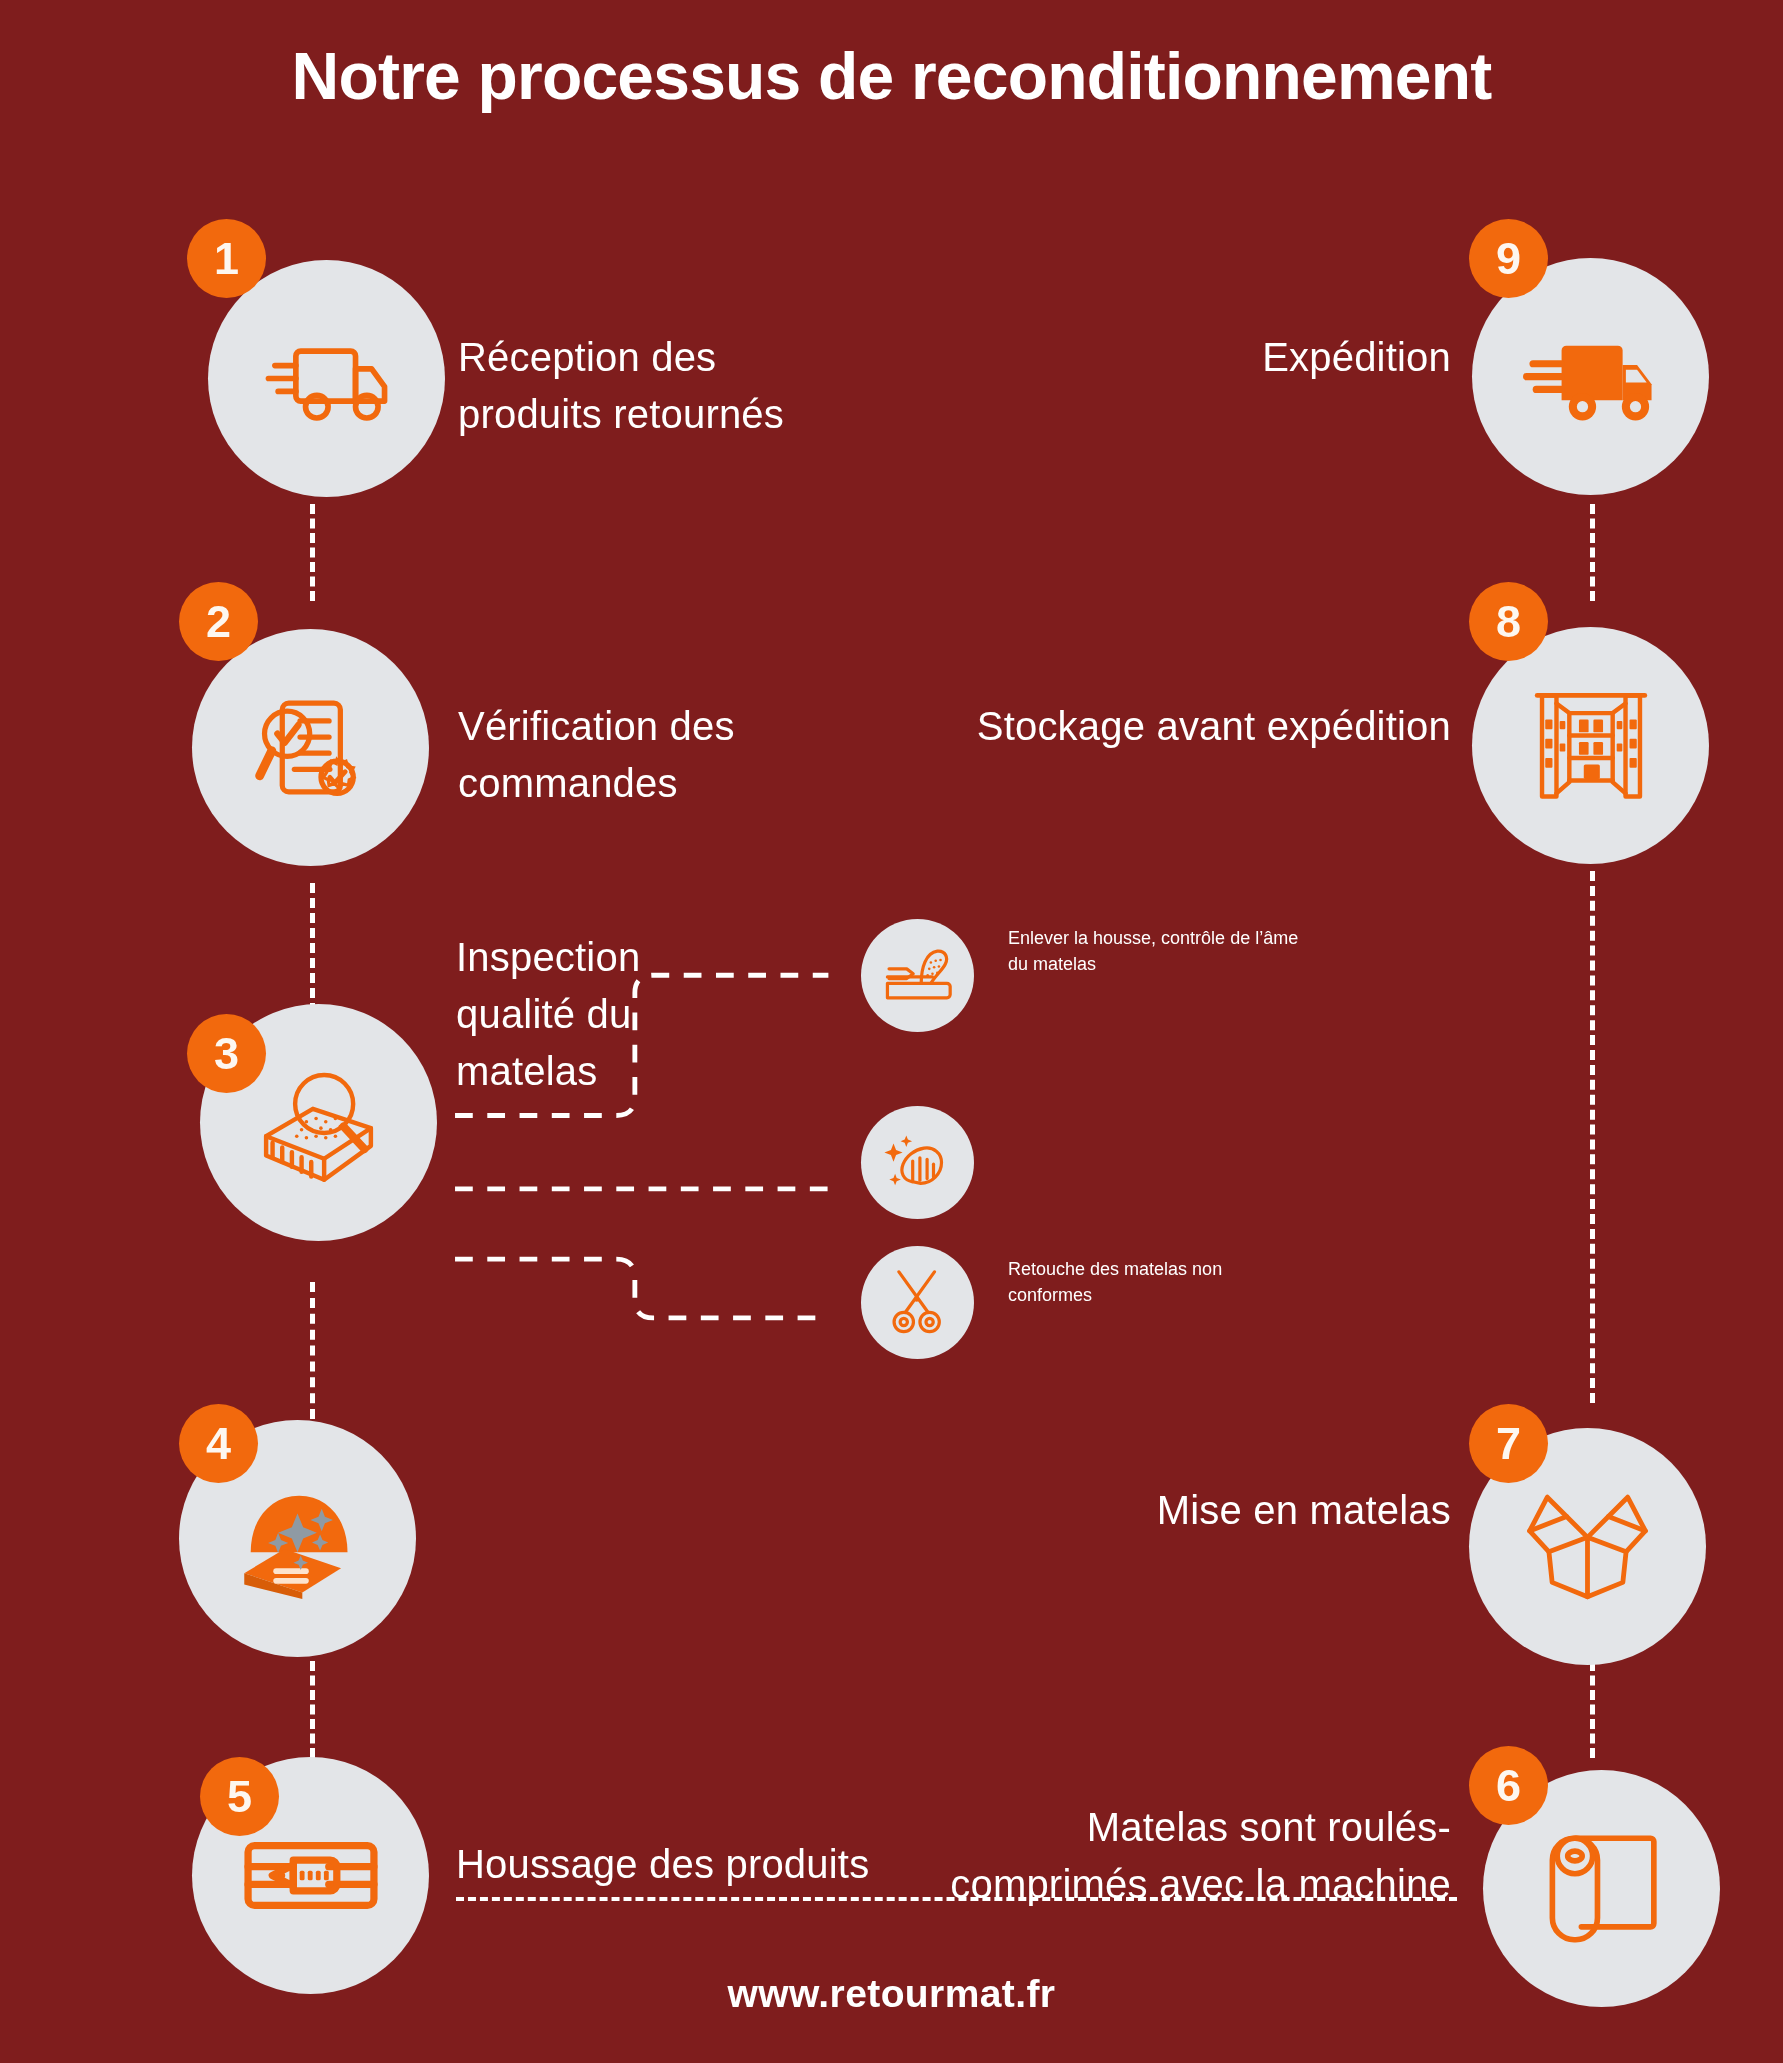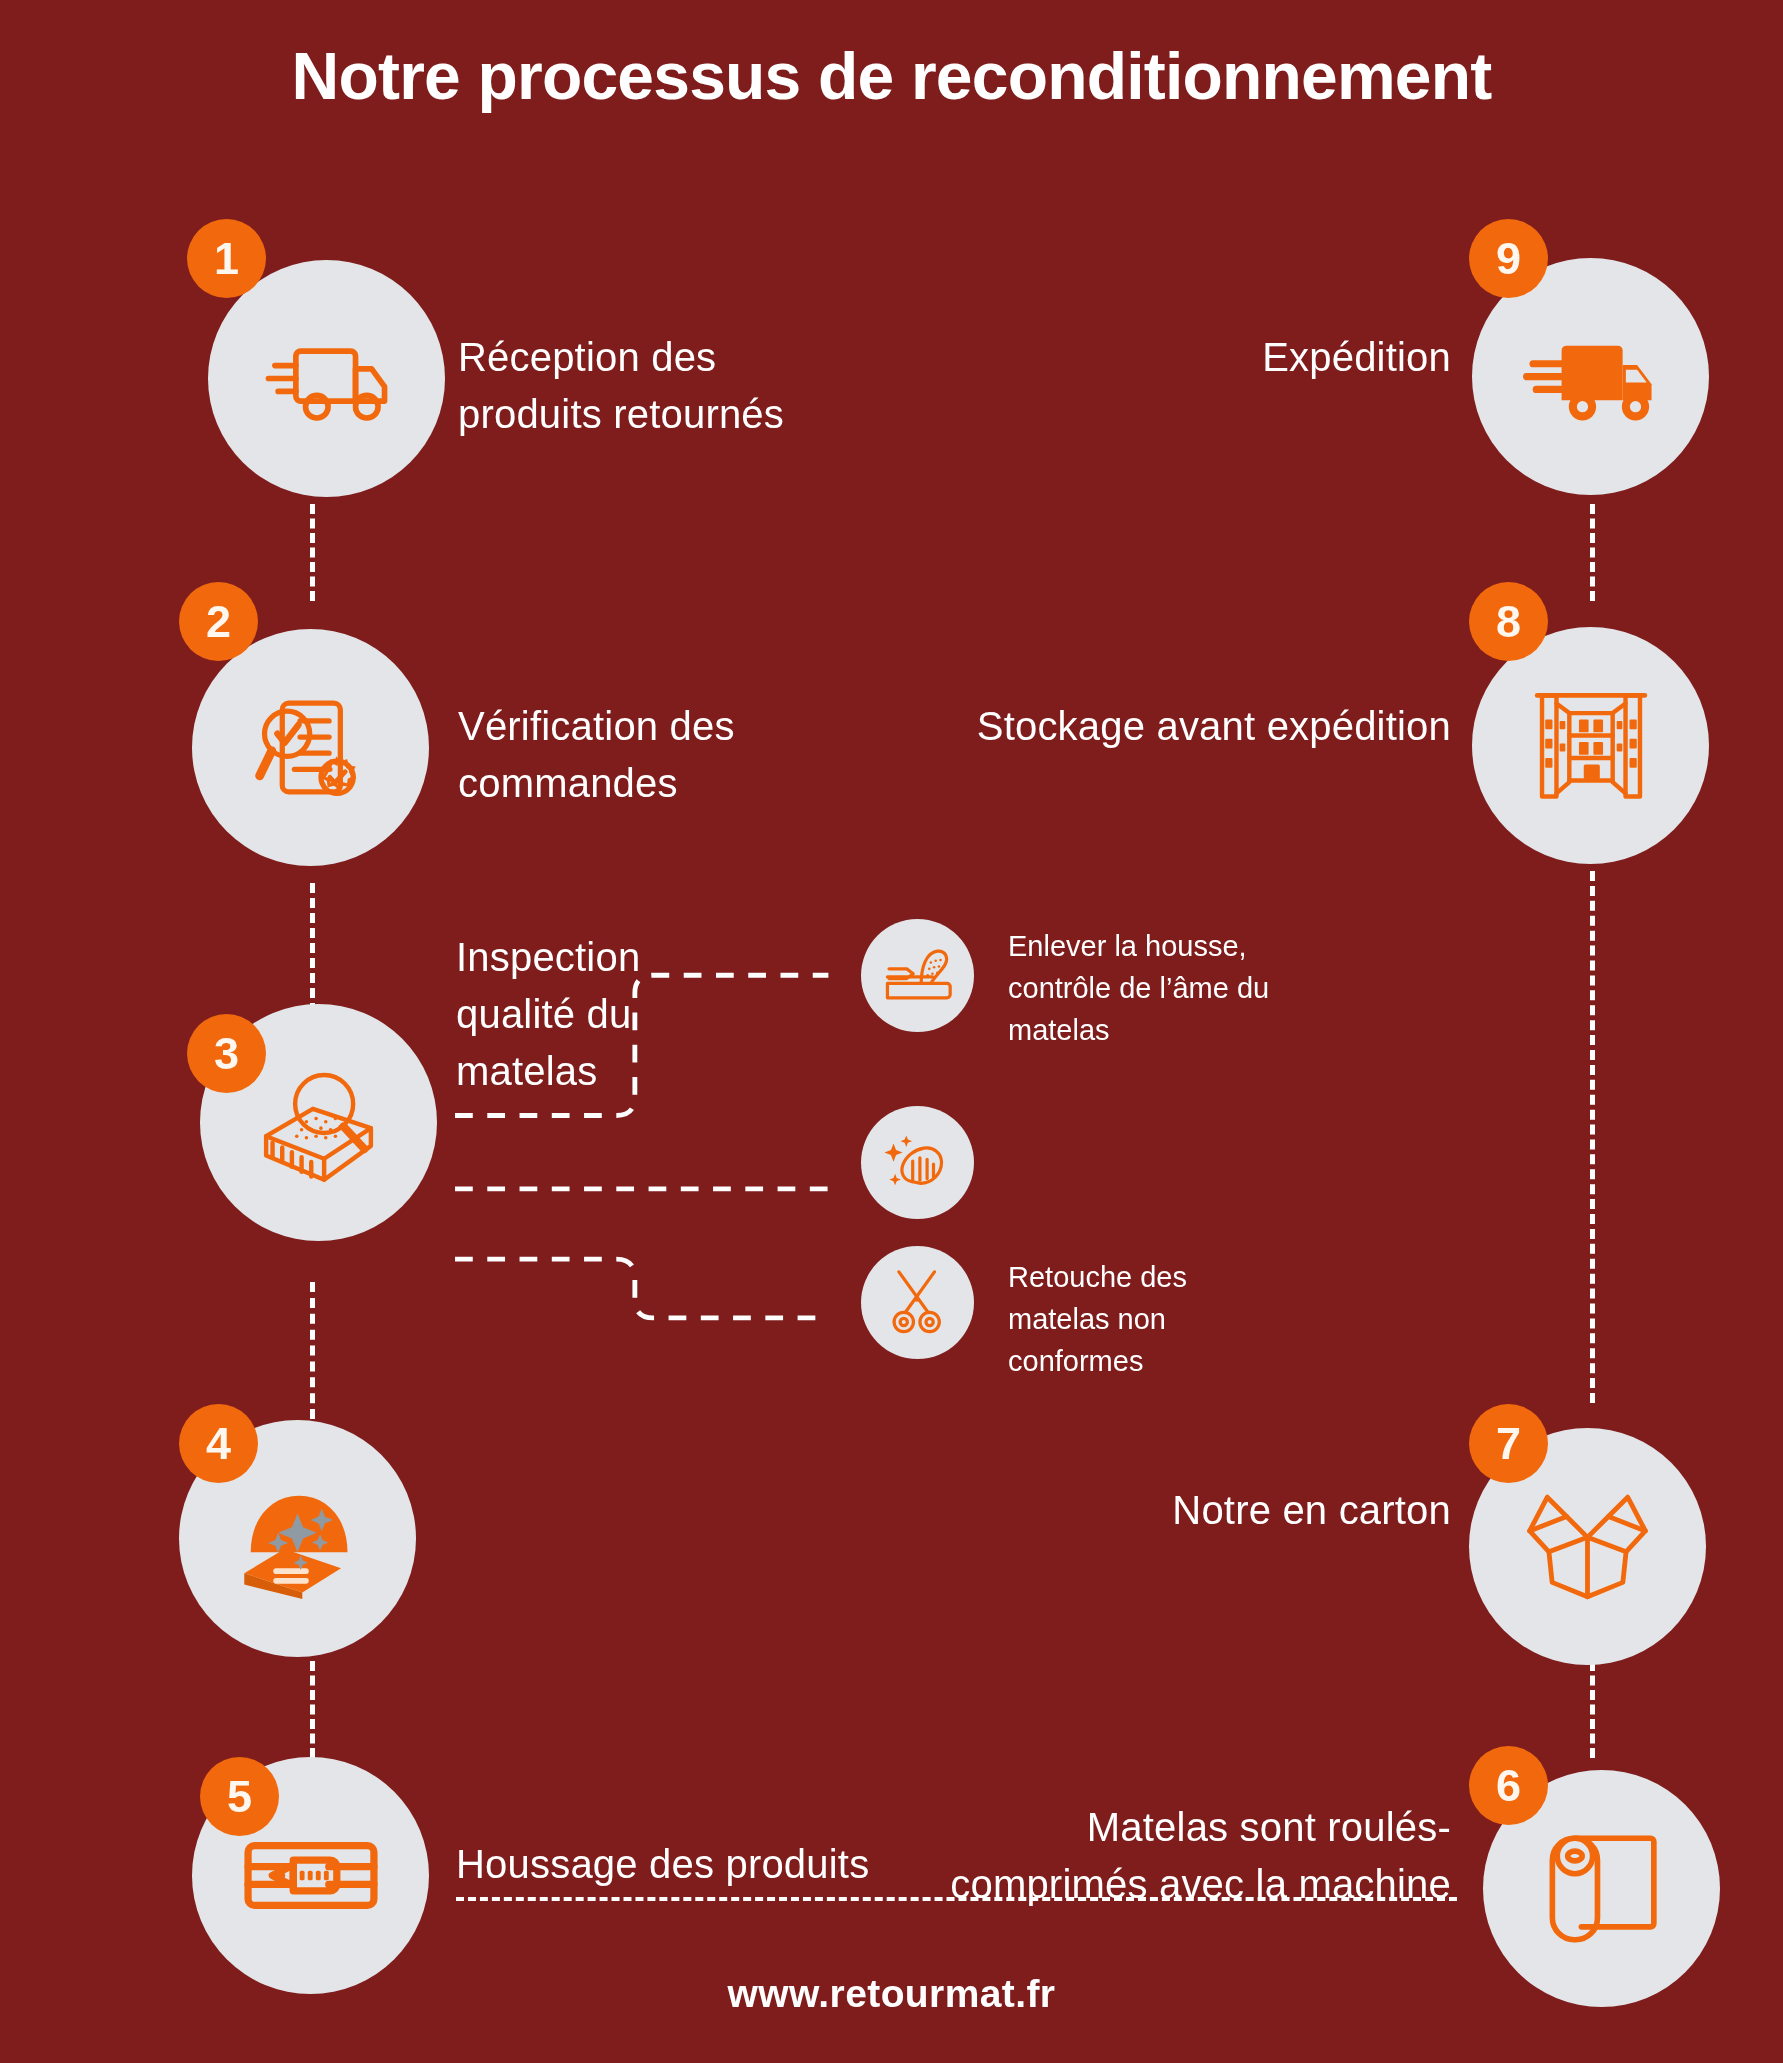--- a/index.html
+++ b/index.html
@@ -89,21 +89,21 @@
     height:113px;
     border-radius:50%;
     background:#e3e5e8;
     display:flex;
     align-items:center;
     justify-content:center;
   }
   .sublabel{
     position:absolute;
     color:#ffffff;
-    font-size:29px;
+    font-size:18px;
     line-height:1.45;
   }
 
   
   .vdash{
     position:absolute;
     width:0;
     border-left:5.6px dashed #ffffff;
   }
   .hdash{
@@ -361,21 +361,21 @@
           <path d="M84 66 L84 140"></path>
           <path d="M36 84 L12 58 L58 40 L84 66"></path>
           <path d="M132 84 L156 58 L110 40 L84 66"></path>
           <path d="M58 40 L34 16 L12 58"></path>
           <path d="M110 40 L134 16 L156 58"></path>
         </g>
       </svg>
     </span>
   </div>
   <div class="badge" style="left:1469px; top:1404px;">7</div>
-  <div class="label right-align" style="left:983px; top:1482px; width:468px;">Notre en carton</div>
+  <div class="label right-align" style="left:983px; top:1482px; width:468px;">Mise en matelas</div>
 
   <div class="disc" style="left:1472px; top:627px;">
     <span>
       <svg width="114" height="114" viewBox="0 0 142 142">
         <g fill="none" stroke="#f2690d" stroke-width="5.5" stroke-linejoin="round" stroke-linecap="round">
           <path d="M10 8 h18 v126 h-18 z"></path>
           <path d="M114 8 h18 v126 h-18 z"></path>
           <path d="M28 18 L44 30 v86 L28 130"></path>
           <path d="M114 18 L98 30 v86 L114 130"></path>
           <path d="M44 30 h54"></path>

